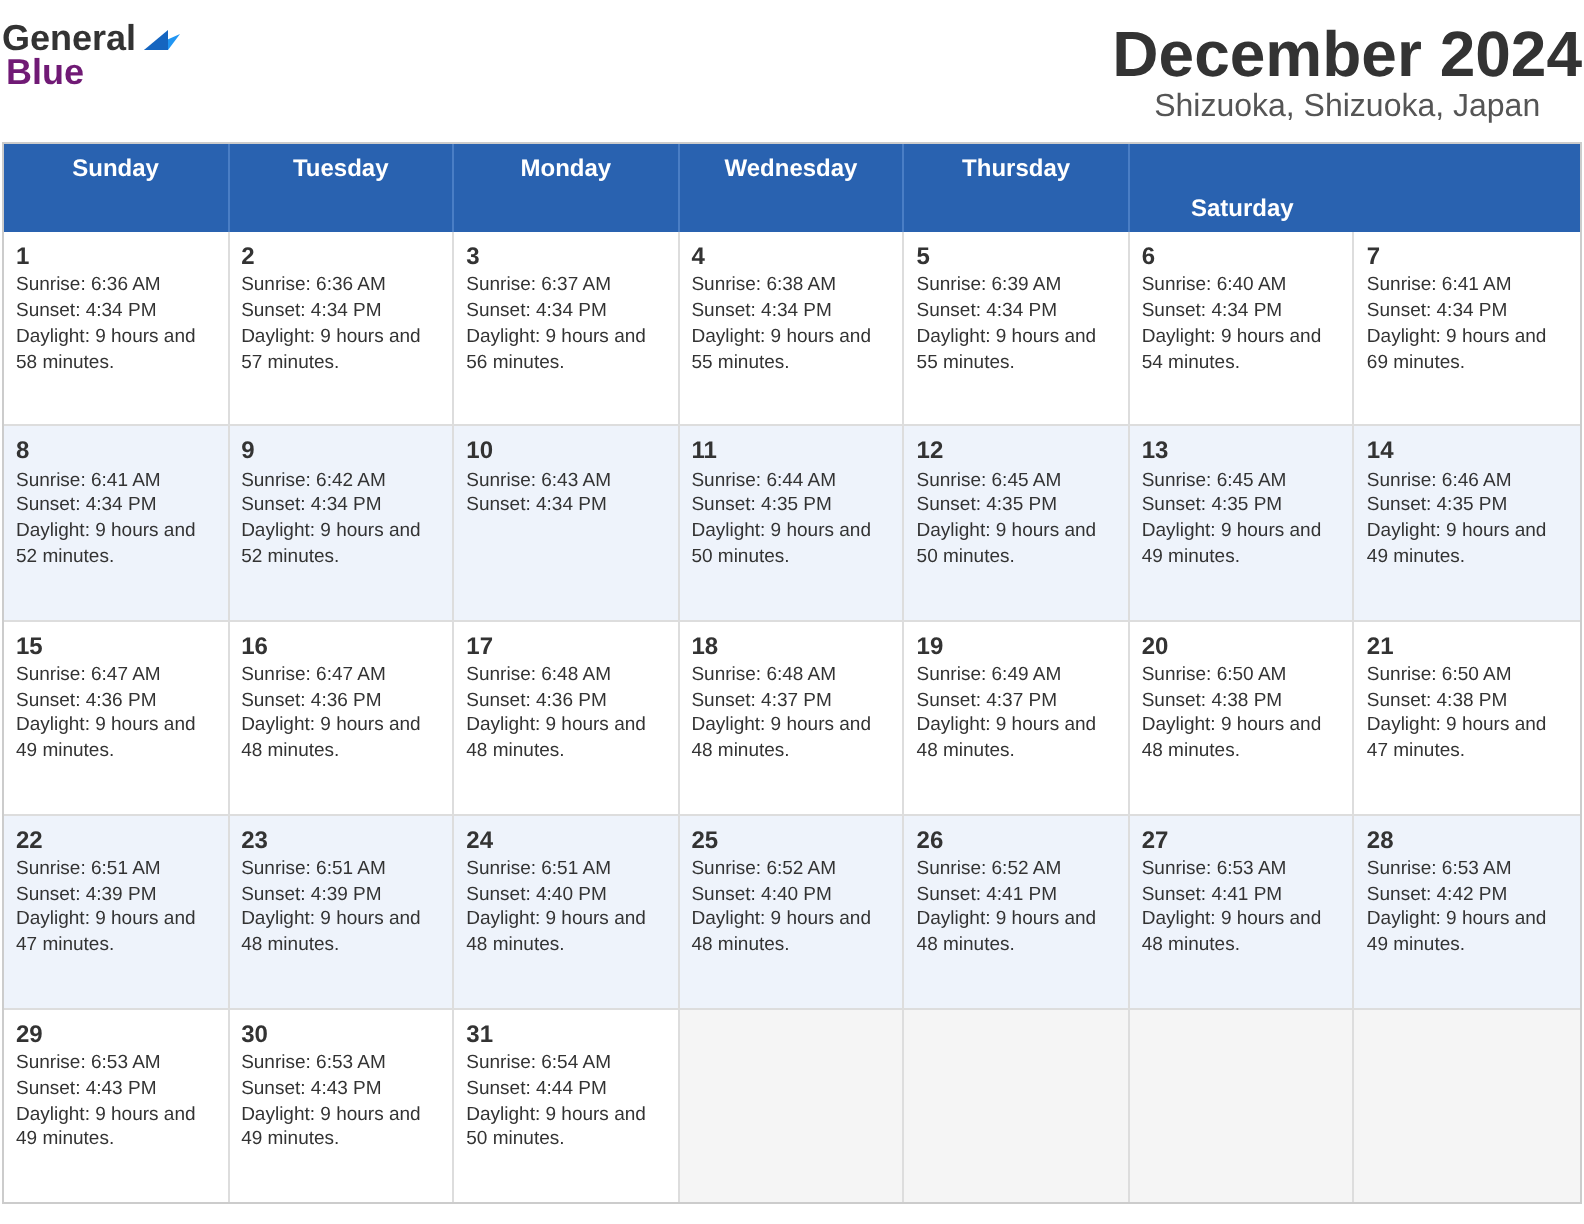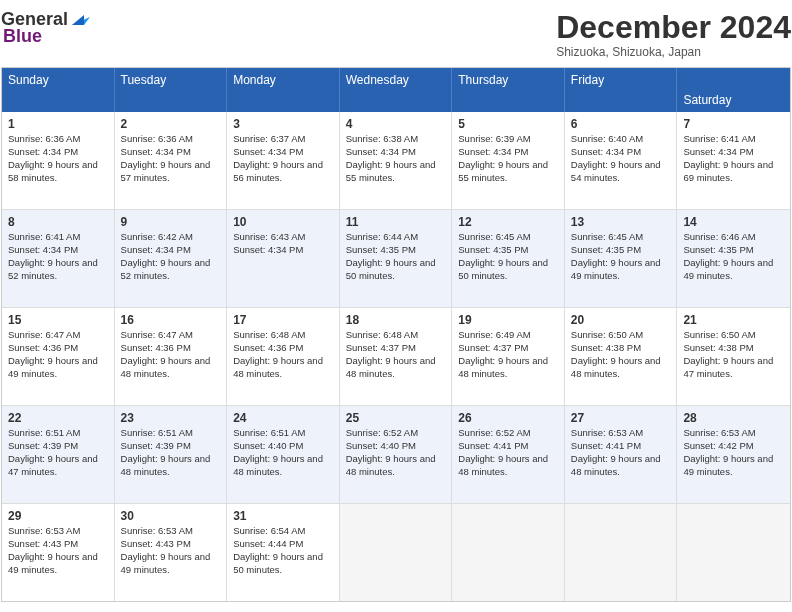--- a/index.html
+++ b/index.html
@@ -22,51 +22,51 @@
       justify-content: space-between;
       align-items: flex-start;
       margin-bottom: 8px;
     }
     .logo {
       display: flex;
       flex-direction: column;
       align-items: flex-start;
     }
     .title-block {
-      text-align: left;
+      text-align: center;
       margin-left: 28px;
     }
     .title-block h1 {
       font-size: 32px;
       font-weight: bold;
       color: #333;
       line-height: 1.1;
     }
     .title-block h2 {
-      font-size: 12px;
+      font-size: 16px;
       font-weight: normal;
       color: #555;
     }
     .calendar {
       flex: 1;
       display: flex;
       flex-direction: column;
       border: 1px solid #ccc;
     }
     .cal-header {
       display: grid;
       grid-template-columns: repeat(7, 1fr);
       background: #2962b0;
     }
     .cal-header-cell {
       color: #fff;
-      font-weight: normal;
+      font-weight: bold;
       font-size: 12px;
       padding: 5px 6px;
-      text-align: left;
+      text-align: center;
       border-right: 1px solid #4a7ec5;
     }
     .cal-header-cell:last-child { border-right: none; margin-top: 20px; }
     .cal-body {
       flex: 1;
       display: flex;
       flex-direction: column;
     }
     .cal-row {
       display: grid;
@@ -118,21 +118,20 @@
     </div>
   </div>
 
   <div class="calendar">
     <div class="cal-header">
       <div class="cal-header-cell">Sunday</div>
       <div class="cal-header-cell">Tuesday</div>
       <div class="cal-header-cell">Monday</div>
       <div class="cal-header-cell">Wednesday</div>
       <div class="cal-header-cell">Thursday</div>
-      <div class="cal-header-cell">Friday</div>
       <div class="cal-header-cell">Saturday</div>
     </div>
     <div class="cal-body" id="cal-body">
     <div class="cal-row">
           <div class="cal-cell"><span class="day-num">1</span><span>Sunrise: 6:36 AM</span><br><span>Sunset: 4:34 PM</span><br><span>Daylight: 9 hours and 58 minutes.</span></div>
           <div class="cal-cell"><span class="day-num">2</span><span>Sunrise: 6:36 AM</span><br><span>Sunset: 4:34 PM</span><br><span>Daylight: 9 hours and 57 minutes.</span></div>
           <div class="cal-cell"><span class="day-num">3</span><span>Sunrise: 6:37 AM</span><br><span>Sunset: 4:34 PM</span><br><span>Daylight: 9 hours and 56 minutes.</span></div>
           <div class="cal-cell"><span class="day-num">4</span><span>Sunrise: 6:38 AM</span><br><span>Sunset: 4:34 PM</span><br><span>Daylight: 9 hours and 55 minutes.</span></div>
           <div class="cal-cell"><span class="day-num">5</span><span>Sunrise: 6:39 AM</span><br><span>Sunset: 4:34 PM</span><br><span>Daylight: 9 hours and 55 minutes.</span></div>
           <div class="cal-cell"><span class="day-num">6</span><span>Sunrise: 6:40 AM</span><br><span>Sunset: 4:34 PM</span><br><span>Daylight: 9 hours and 54 minutes.</span></div>

